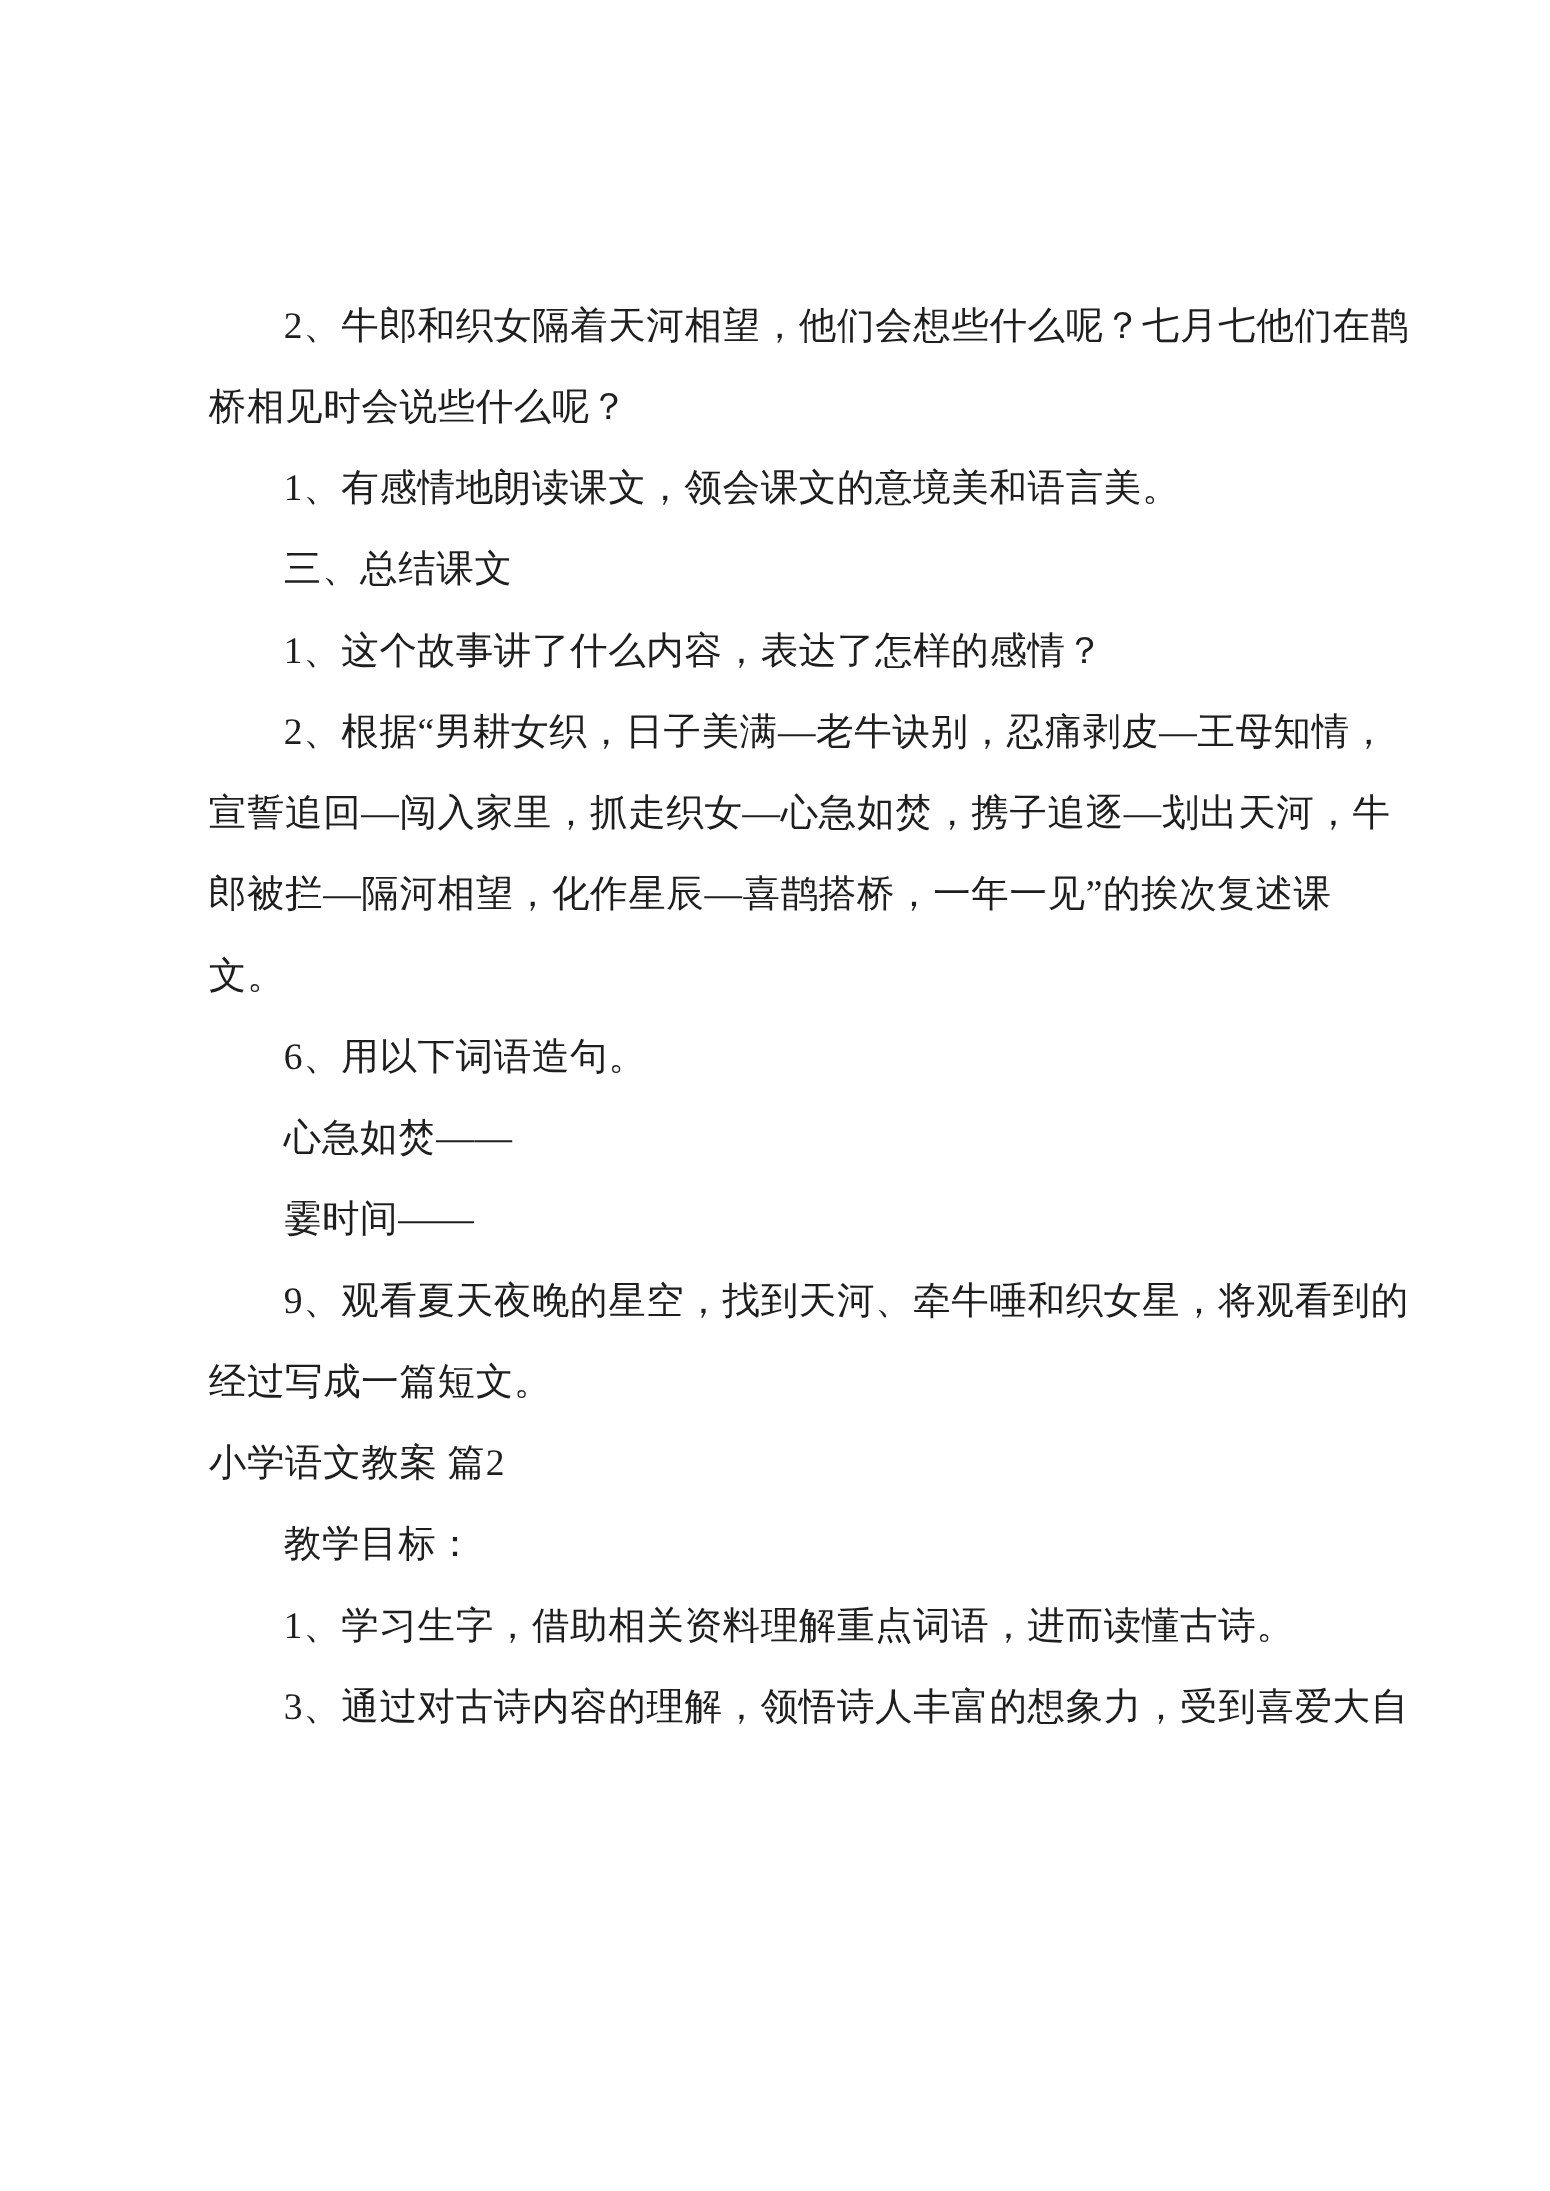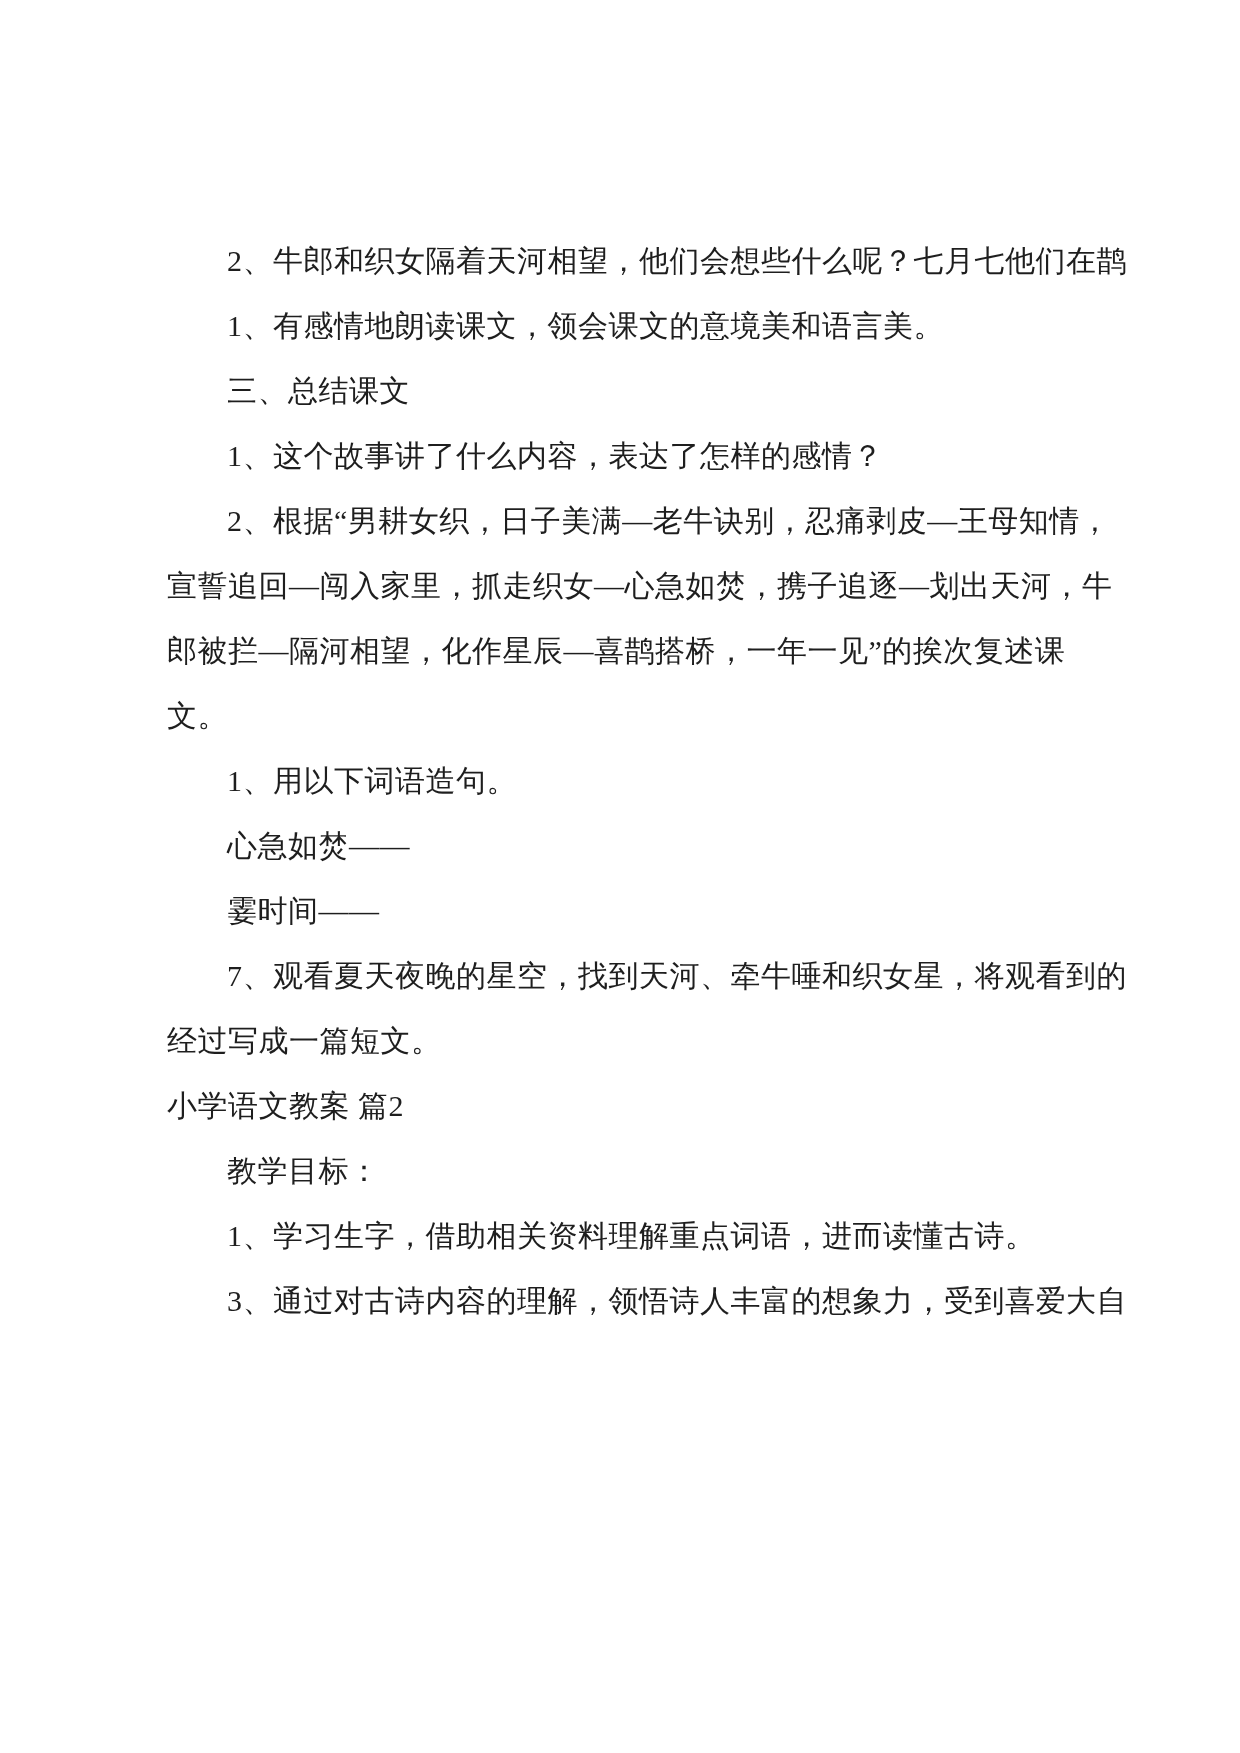--- a/index.html
+++ b/index.html
@@ -33,30 +33,31 @@
   .line.indent {
     text-indent: 60px;
   }
 </style>
 </head>
 <body>
 
 <div class="page">
   <div class="content" id="doc-content">
       <div class="line indent">2、牛郎和织女隔着天河相望，他们会想些什么呢？七月七他们在鹊</div>
+      <div class="line">桥相见时会说些什么呢？</div>
       <div class="line indent">1、有感情地朗读课文，领会课文的意境美和语言美。</div>
       <div class="line indent">三、总结课文</div>
       <div class="line indent">1、这个故事讲了什么内容，表达了怎样的感情？</div>
       <div class="line indent">2、根据“男耕女织，日子美满—老牛诀别，忍痛剥皮—王母知情，</div>
       <div class="line">宣誓追回—闯入家里，抓走织女—心急如焚，携子追逐—划出天河，牛</div>
       <div class="line">郎被拦—隔河相望，化作星辰—喜鹊搭桥，一年一见”的挨次复述课</div>
       <div class="line">文。</div>
-      <div class="line indent">1、用以下词语造句。</div>
+      <div class="line indent">6、用以下词语造句。</div>
       <div class="line indent">心急如焚——</div>
       <div class="line indent">霎时间——</div>
-      <div class="line indent">7、观看夏天夜晚的星空，找到天河、牵牛唾和织女星，将观看到的</div>
+      <div class="line indent">9、观看夏天夜晚的星空，找到天河、牵牛唾和织女星，将观看到的</div>
       <div class="line">经过写成一篇短文。</div>
       <div class="line">小学语文教案 篇2</div>
       <div class="line indent">教学目标：</div>
       <div class="line indent">1、学习生字，借助相关资料理解重点词语，进而读懂古诗。</div>
       <div class="line indent">3、通过对古诗内容的理解，领悟诗人丰富的想象力，受到喜爱大自</div>
     </div>
 </div>
 
 </body></html>

